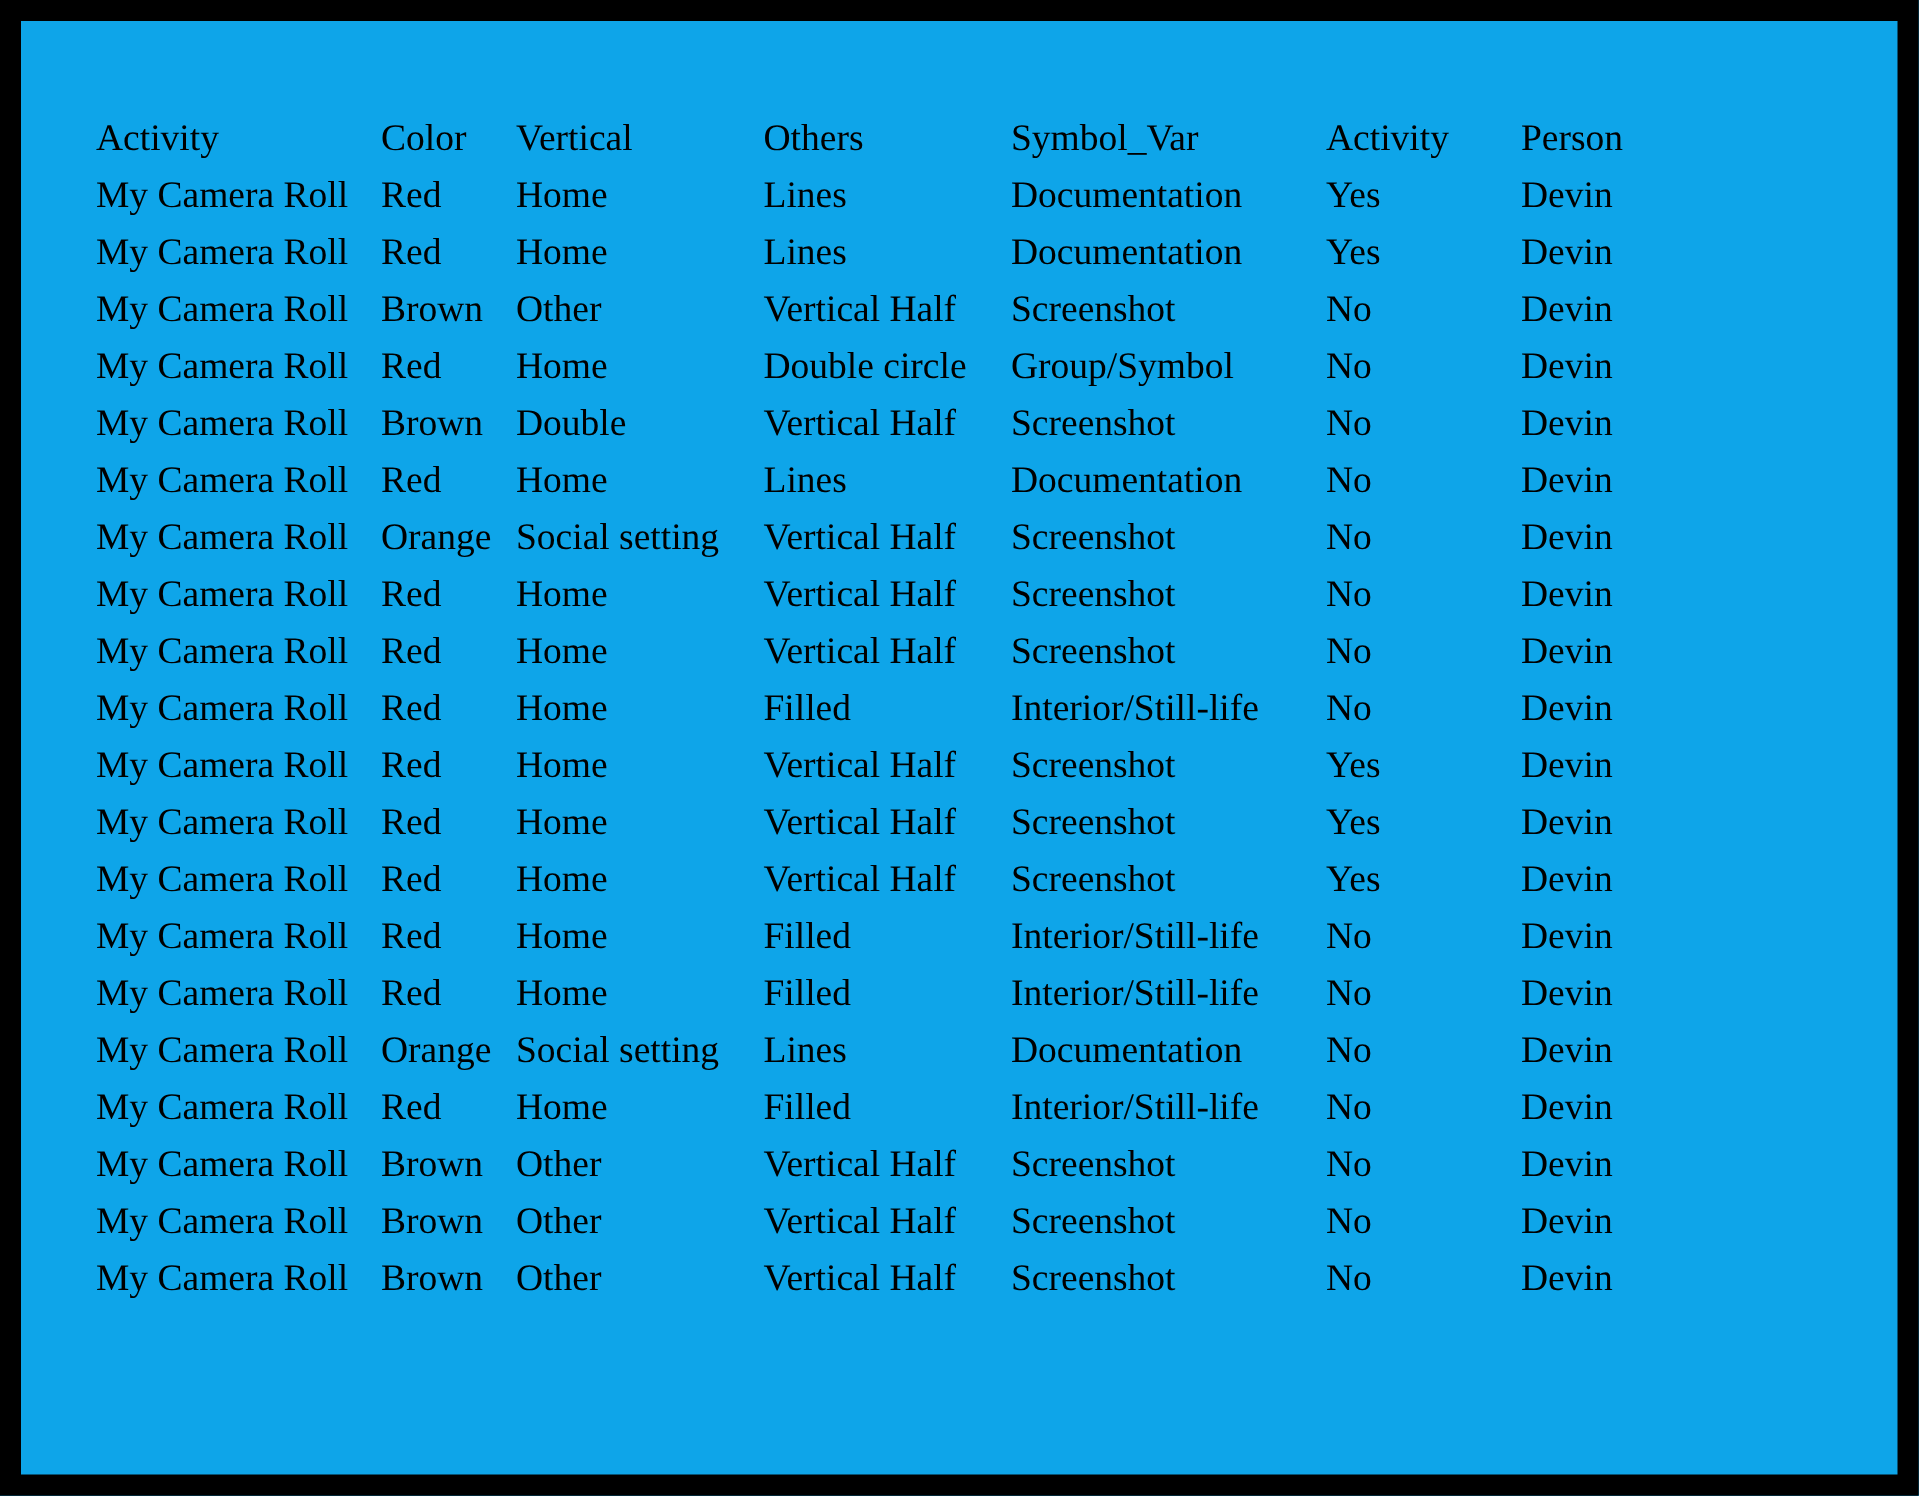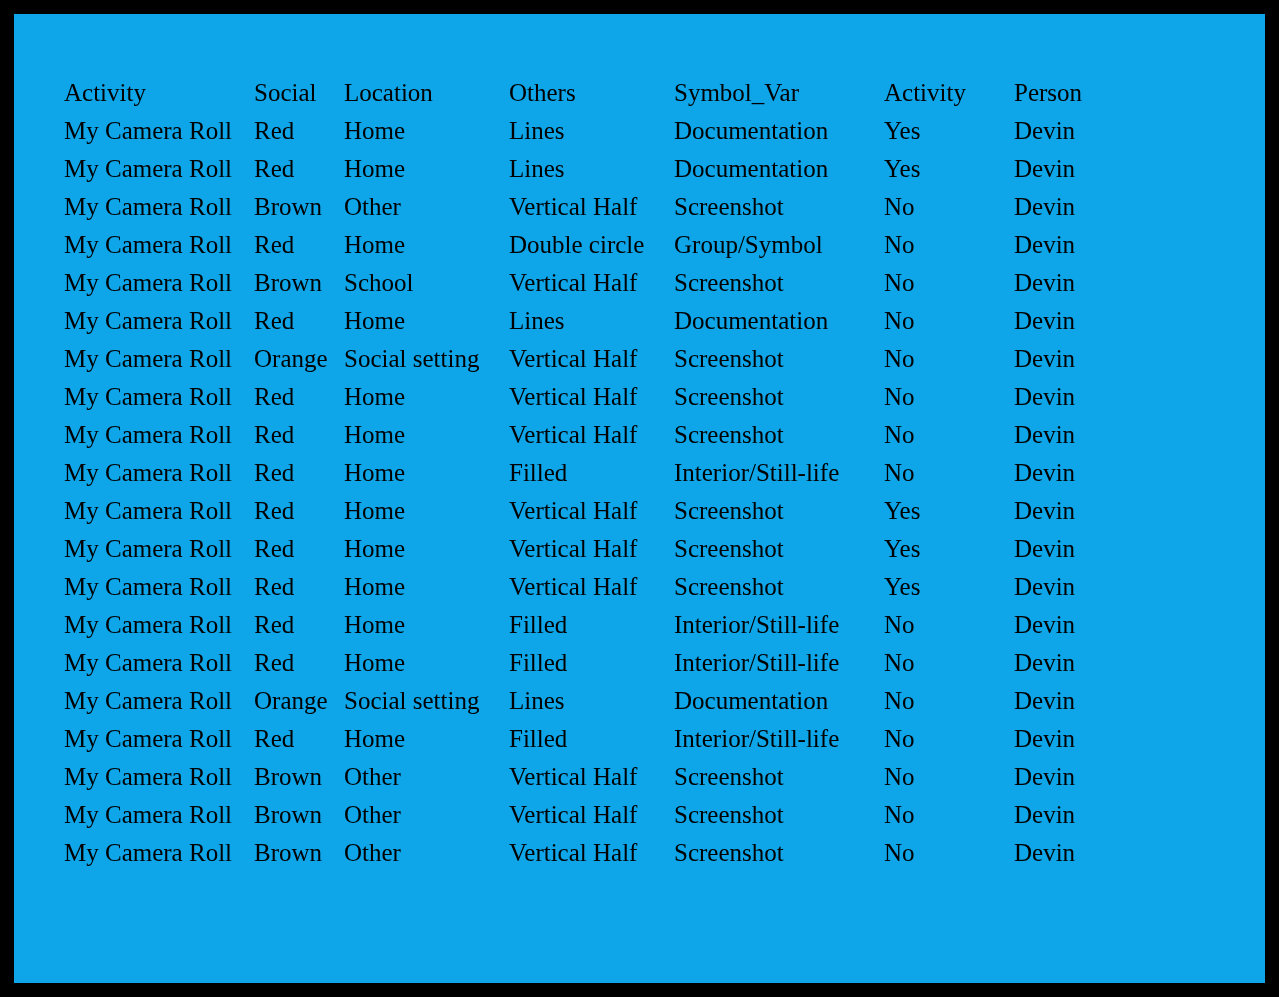--- a/index.html
+++ b/index.html
@@ -54,22 +54,22 @@
       <col class="c-color">
       <col class="c-location">
       <col class="c-symbol">
       <col class="c-symbolvar">
       <col class="c-connected">
       <col class="c-person">
     </colgroup>
     <thead>
       <tr id="header-row">
           <th>Activity</th>
-          <th>Social</th>
-          <th>Location</th>
+          <th>Color</th>
+          <th>Vertical</th>
           <th>Others</th>
           <th>Symbol_Var</th>
           <th>Activity</th>
           <th>Person</th>
         </tr>
     </thead>
     <tbody id="body-rows">
         <tr>
           <td>My Camera Roll</td>
           <td>Red</td>
@@ -102,21 +102,21 @@
           <td>Red</td>
           <td>Home</td>
           <td>Double circle</td>
           <td>Group/Symbol</td>
           <td>No</td>
           <td>Devin</td>
         </tr>
         <tr>
           <td>My Camera Roll</td>
           <td>Brown</td>
-          <td>School</td>
+          <td>Double</td>
           <td>Vertical Half</td>
           <td>Screenshot</td>
           <td>No</td>
           <td>Devin</td>
         </tr>
         <tr>
           <td>My Camera Roll</td>
           <td>Red</td>
           <td>Home</td>
           <td>Lines</td>

